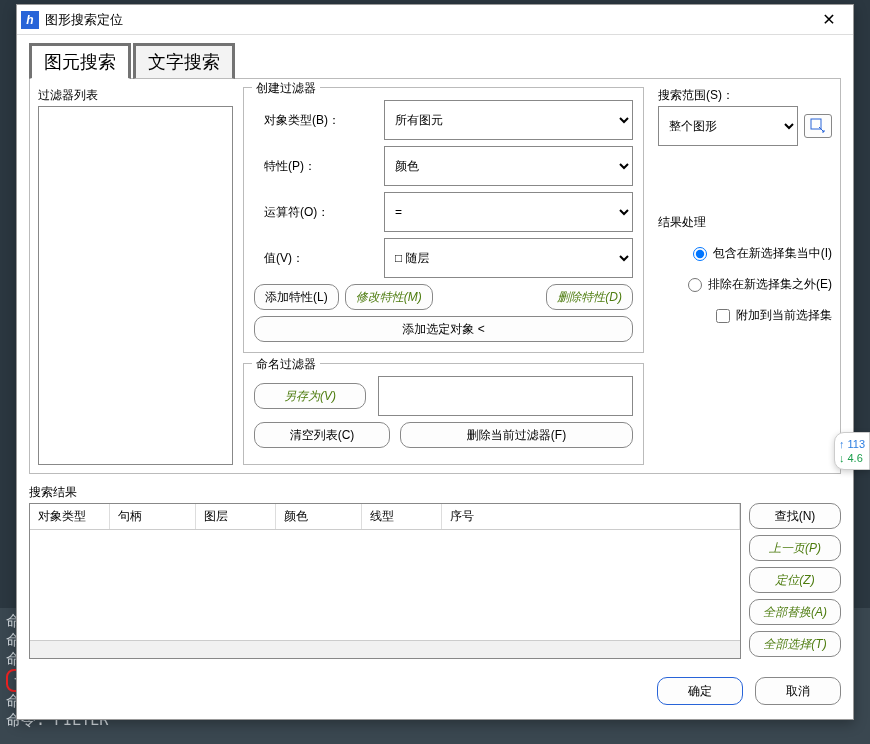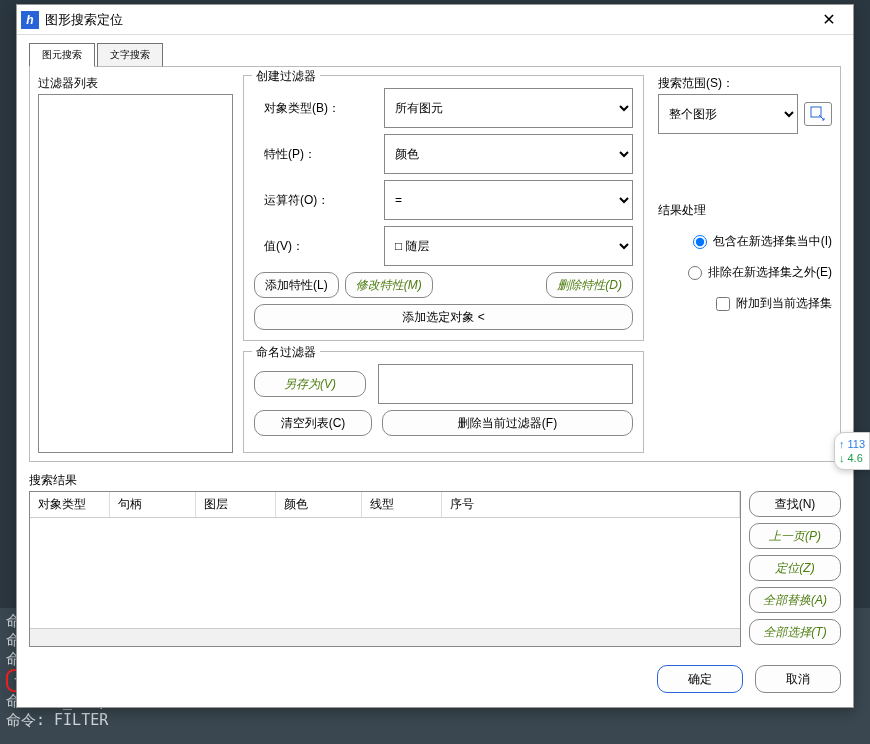--- a/index.html
+++ b/index.html
@@ -39,25 +39,25 @@
 .titlebar .close {
   width: 40px; height: 28px;
   display: flex; align-items: center; justify-content: center;
   font-size: 16px; cursor: pointer;
 }
 .dlg-body { padding: 8px 12px 14px 12px; }
 
 .tabs { display: flex; gap: 2px; margin-bottom: -1px; }
 .tab {
   padding: 4px 12px;
-  border: 1px solid #737373;
+  border: 3px solid #737373;
   border-bottom: 1px solid #bbb;
   background: #f3f3f3;
   cursor: pointer;
-  font-size: 10px;
+  font-size: 18px;
 }
 .tab.active { background: #fff; border-bottom-color: #fff; }
 
 .upper {
   display: flex;
   border: 1px solid #bbb;
   padding: 8px;
   gap: 10px;
 }
 .filter-list-col { display: flex; flex-direction: column; width: 195px; }
@@ -250,21 +250,21 @@
           <button class="btn btn-full">添加选定对象 &lt;</button>
         </div>
 
         <div class="group">
           <div class="group-title">命名过滤器</div>
           <div class="row">
             <button class="btn disabled" style="width:112px">另存为(V)</button>
             <input class="txt sel-wide" style="">
           </div>
           <div class="row" style="gap:10px">
-            <button class="btn" style="width:118px">清空列表(C)</button>
+            <button class="btn" style="width:136px">清空列表(C)</button>
             <button class="btn" style="flex:1">删除当前过滤器(F)</button>
           </div>
         </div>
       </div>
 
       <div class="right-col">
         <div>
           <div>搜索范围(S)：</div>
           <div class="scope-row">
             <select><option>整个图形</option></select>

